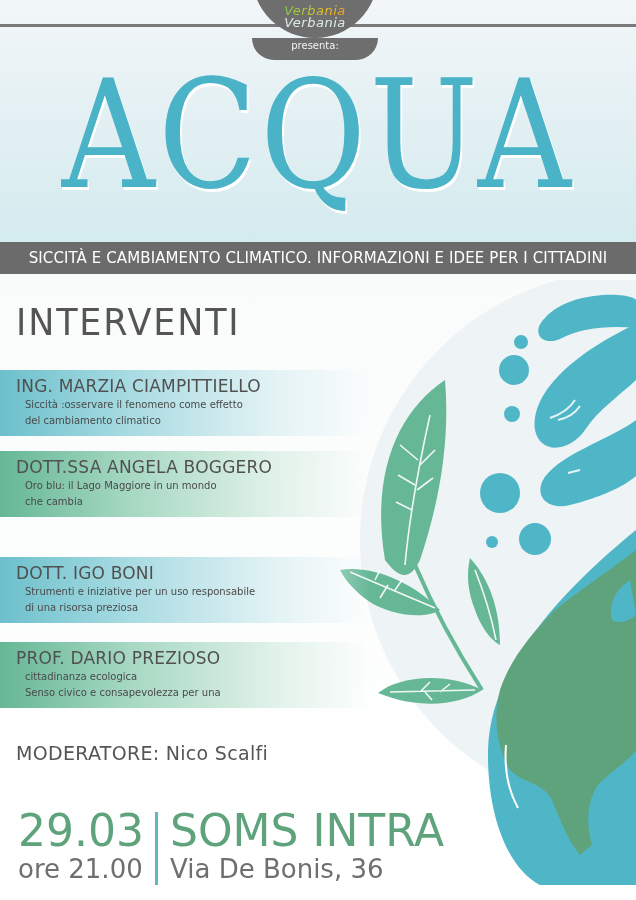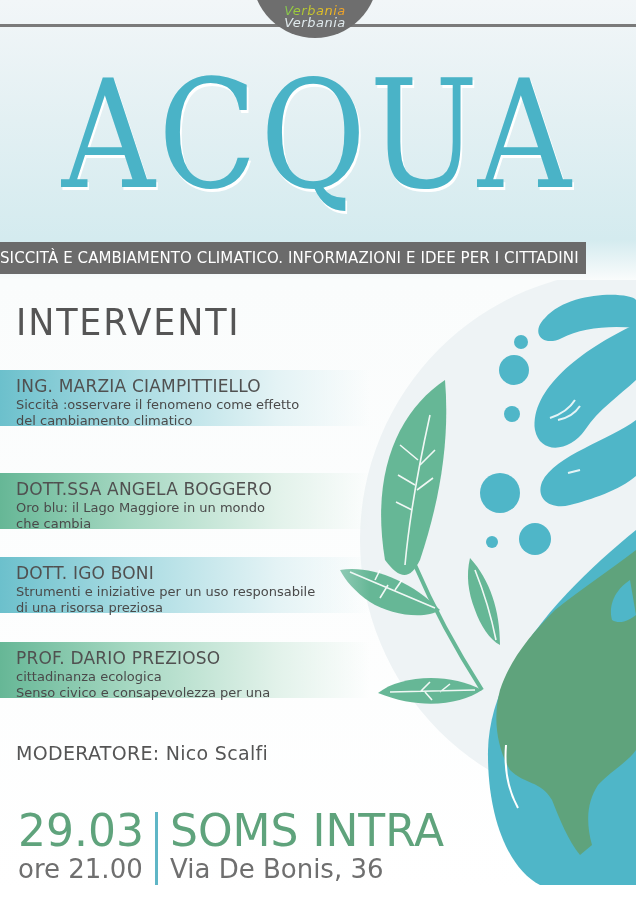--- a/index.html
+++ b/index.html
@@ -18,31 +18,31 @@
       -webkit-background-clip: text; background-clip: text; color: transparent; line-height: 13px; }
     .logo-badge .l2 { position: absolute; left: 0; width: 100%; top: 56px; font-size: 13px; font-style: italic;
       color: #dfe9ec; line-height: 13px; letter-spacing: 0.5px; }
     .presenta { position: absolute; left: 252px; top: 38px; width: 126px; height: 22px; text-align: center;
       font-size: 10px; color: #f4f4f4; background: #6e6e6e; border-radius: 0 0 40px 40px; padding-top: 2px; }
 
     .title { position: absolute; left: 0; top: 60px; width: 636px; text-align: center;
       font-family: "DejaVu Serif", serif; font-size: 150px; line-height: 150px; color: #4ab3c7;
       letter-spacing: 4px; text-shadow: 2px 3px 0 #ffffff; font-weight: normal; transform: scaleX(0.86); transform-origin: center; }
 
-    .subtitle-bar { position: absolute; left: 0; top: 242px; width: 586px; height: 32px; background: #6b6b6b;
-      color: #ffffff; font-size: 15px; line-height: 32px; letter-spacing: 0.1px; }
+    .subtitle-bar { position: absolute; left: 0; top: 242px; width: 636px; height: 32px; background: #6b6b6b;
+      color: #ffffff; font-size: 15px; line-height: 32px; text-align: center; letter-spacing: 0.1px; }
 
     .interventi { position: absolute; left: 16px; top: 300px; font-size: 38px; line-height: 44px; color: #555555;
       letter-spacing: 2px; font-family: "DejaVu Sans", sans-serif; font-weight: normal; transform: scaleX(0.92); transform-origin: left; }
 
-    .speaker { position: absolute; left: 0; width: 370px; height: 56px; padding: 6px 0 0 16px; }
+    .speaker { position: absolute; left: 0; width: 370px; height: 66px; padding: 6px 0 0 16px; }
     .speaker.blue { background: linear-gradient(90deg, #6cc0cc 0%, #a8dbe2 35%, #e4f3f5 75%, rgba(255,255,255,0) 100%); }
     .speaker.green { background: linear-gradient(90deg, #66b796 0%, #a6d8c2 35%, #e2f2ea 75%, rgba(255,255,255,0) 100%); }
     .speaker .name { font-size: 17px; line-height: 21px; color: #505050; letter-spacing: 0.2px; white-space: nowrap; }
-    .speaker .topic { font-size: 13px; line-height: 16px; color: #4a4a4a; white-space: nowrap; }
+    .speaker .topic { font-size: 10px; line-height: 16px; color: #4a4a4a; white-space: nowrap; margin-left: 9px; }
 
     .moderator { position: absolute; left: 16px; top: 740px; font-size: 19px; line-height: 26px; color: #555; letter-spacing: 0.3px; white-space: nowrap; }
 
     .date { position: absolute; left: 18px; top: 808px; font-size: 44px; line-height: 46px; color: #5fa37c; letter-spacing: 0px; }
     .time { position: absolute; left: 18px; top: 854px; font-size: 26px; line-height: 30px; color: #6f6f6f; }
     .divider { position: absolute; left: 155px; top: 812px; width: 3px; height: 74px; background: #5fb6c6; }
     .venue { position: absolute; left: 170px; top: 808px; font-size: 44px; line-height: 46px; color: #5fa37c; white-space: nowrap; }
     .address { position: absolute; left: 170px; top: 854px; font-size: 26px; line-height: 30px; color: #6f6f6f; white-space: nowrap; }
 
     .artwork { position: absolute; left: 330px; top: 280px; width: 306px; height: 605px; }
@@ -53,20 +53,21 @@
 </head>
 <body>
 
 <div class="poster">
 
   <div class="top-line"></div>
   <div class="logo-badge">
     <div class="l1">Verbania</div>
     <div class="l2">Verbania</div>
   </div>
+  <div class="presenta">presenta:</div>
 
   <div class="title">ACQUA</div>
 
   <div class="subtitle-bar">SICCITÀ E CAMBIAMENTO CLIMATICO. INFORMAZIONI E IDEE PER I CITTADINI</div>
 
   <svg class="artwork" viewBox="0 0 306 605" xmlns="http://www.w3.org/2000/svg">
 
     <circle cx="300" cy="260" r="270" fill="#eef3f5"></circle>
 
     <g fill="#4fb6c8">
@@ -110,21 +111,21 @@
   </svg>
 
   <div class="interventi">INTERVENTI</div>
 
   <div class="speaker blue" style="top:370px;">
     <div class="name">ING. MARZIA CIAMPITTIELLO</div>
     <div class="topic">Siccità :osservare il fenomeno come effetto</div>
     <div class="topic">del cambiamento climatico</div>
   </div>
 
-  <div class="speaker green" style="top:473px;">
+  <div class="speaker green" style="top:451px;">
     <div class="name">DOTT.SSA ANGELA BOGGERO</div>
     <div class="topic">Oro blu: il Lago Maggiore in un mondo</div>
     <div class="topic">che cambia</div>
   </div>
 
   <div class="speaker blue" style="top:557px;">
     <div class="name">DOTT. IGO BONI</div>
     <div class="topic">Strumenti e iniziative per un uso responsabile</div>
     <div class="topic">di una risorsa preziosa</div>
   </div>

